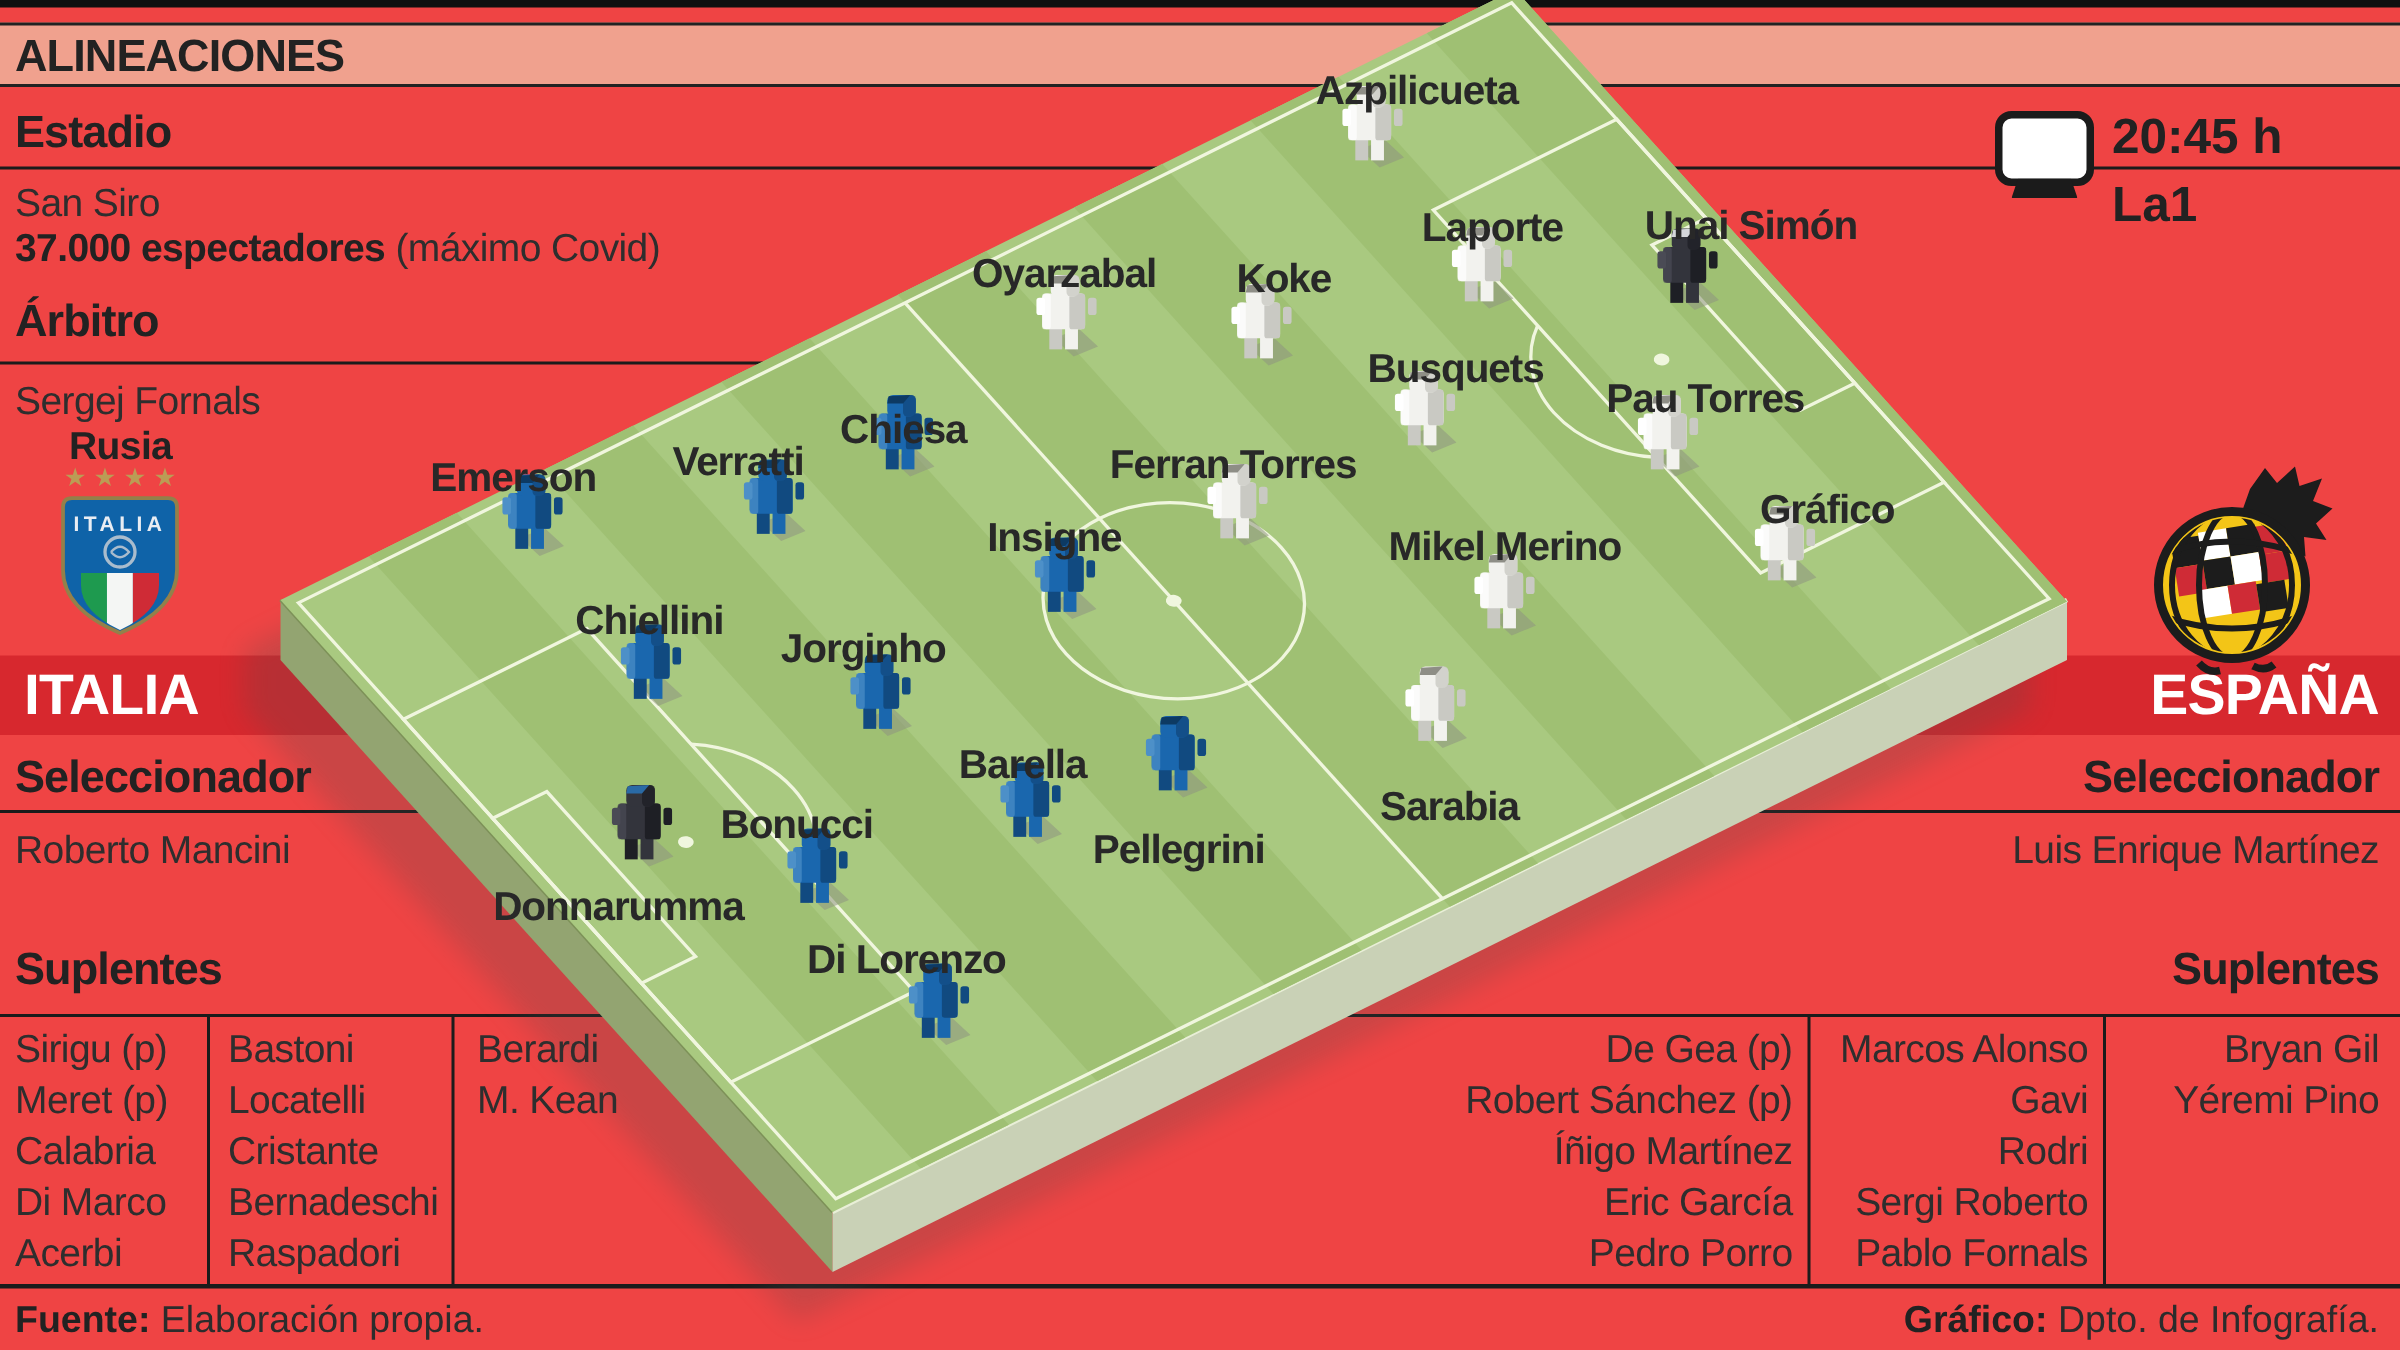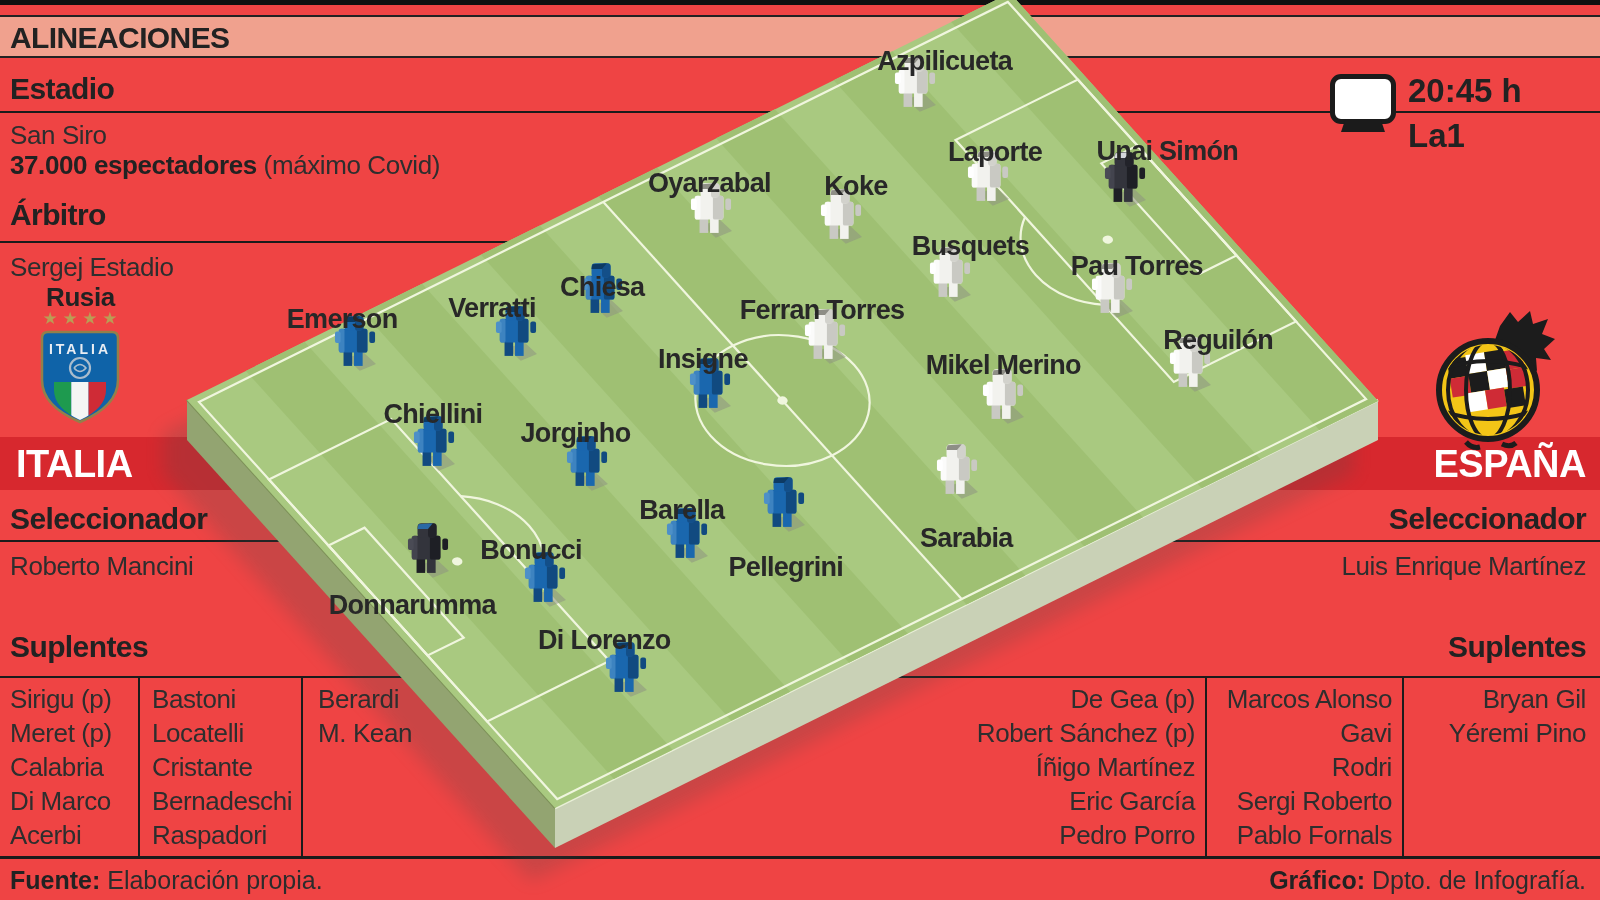--- a/index.html
+++ b/index.html
@@ -43,21 +43,21 @@
   <div class="hline" style="top:540px;"></div>
   <div class="hline" style="top:676px;"></div>
   <div class="hline" style="top:856px;height:3px;"></div>
 
   <div class="abs z3 h30" style="left:10px;top:72px;">Estadio</div>
   <div class="abs z3 b26" style="left:10px;top:120px;">San Siro</div>
   <div class="abs z3 b26" style="left:10px;top:150px;">
     <span class="bold">37.000 espectadores</span><span> (máximo Covid)</span>
   </div>
   <div class="abs z3 h30" style="left:10px;top:198px;">Árbitro</div>
-  <div class="abs z3 b26" style="left:10px;top:252px;">Sergej Estadio</div>
+  <div class="abs z3 b26" style="left:10px;top:252px;">Sergej Fornals</div>
   <div class="abs z3 b26 bold" style="left:10px;top:282px;margin-left:36px;">Rusia</div>
 
   <div class="tvicon"></div>
   <div class="tvbase"></div>
   <div class="abs z3 bold" style="left:1408px;top:72px;font-size:33px;">20:45 h</div>
   <div class="abs z3 bold" style="left:1408px;top:117px;font-size:33px;">La1</div>
 
   <div class="redband"></div>
   <div class="abs z3 team-name" style="left:16px;top:443px;">ITALIA</div>
   <div class="abs z3 team-name right" style="right:14px;top:443px;">ESPAÑA</div>
@@ -270,21 +270,21 @@
           <rect x="21" y="37" width="9" height="16" fill="#f2f2ee"></rect>
           <rect x="5" y="14" width="30" height="25" rx="3" fill="#f2f2ee"></rect>
           <rect x="24" y="14" width="11" height="25" rx="2" fill="#c9c9c3"></rect>
           <rect x="5" y="14" width="6" height="25" rx="2" fill="#ffffff" opacity="0.7"></rect>
           <rect x="1" y="17" width="6" height="12" rx="2" fill="#ffffff"></rect>
           <rect x="37" y="17" width="6" height="12" rx="2" fill="#c9c9c3"></rect>
           <rect x="11" y="1" width="20" height="15" rx="4" fill="#f2f2ee"></rect>
           <rect x="22" y="1" width="9" height="15" rx="3" fill="#c9c9c3" opacity="0.8"></rect>
           <polygon points="12,2 27,1 22,7 11,7" fill="#8e8e86"></polygon>
         </svg></div>
-      <div class="plabel" style="left: 1218.08px; top: 340.16px;">Reguilón</div>
+      <div class="plabel" style="left: 1218.08px; top: 340.16px;">Gráfico</div>
       <div class="player" style="left: 929.46px; top: 245.424px;"><svg width="42" height="58" viewBox="0 0 44 58">
           <polygon points="13,45 31,39 44,51 27,58" fill="#8e947f" opacity="0.55"></polygon>
           <rect x="10" y="37" width="9" height="16" fill="#c9c9c3"></rect>
           <rect x="21" y="37" width="9" height="16" fill="#f2f2ee"></rect>
           <rect x="5" y="14" width="30" height="25" rx="3" fill="#f2f2ee"></rect>
           <rect x="24" y="14" width="11" height="25" rx="2" fill="#c9c9c3"></rect>
           <rect x="5" y="14" width="6" height="25" rx="2" fill="#ffffff" opacity="0.7"></rect>
           <rect x="1" y="17" width="6" height="12" rx="2" fill="#ffffff"></rect>
           <rect x="37" y="17" width="6" height="12" rx="2" fill="#c9c9c3"></rect>
           <rect x="11" y="1" width="20" height="15" rx="4" fill="#f2f2ee"></rect>

